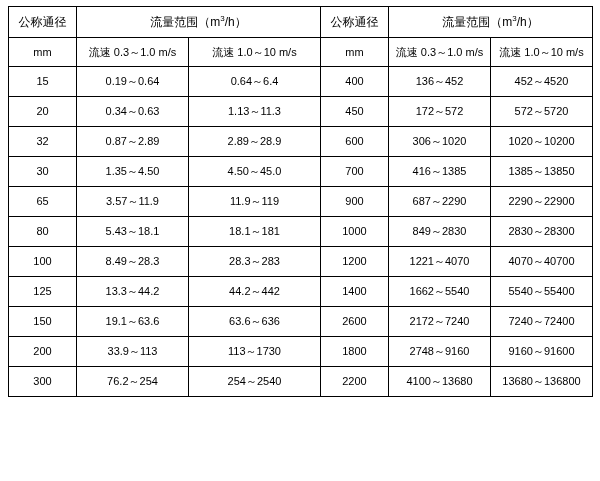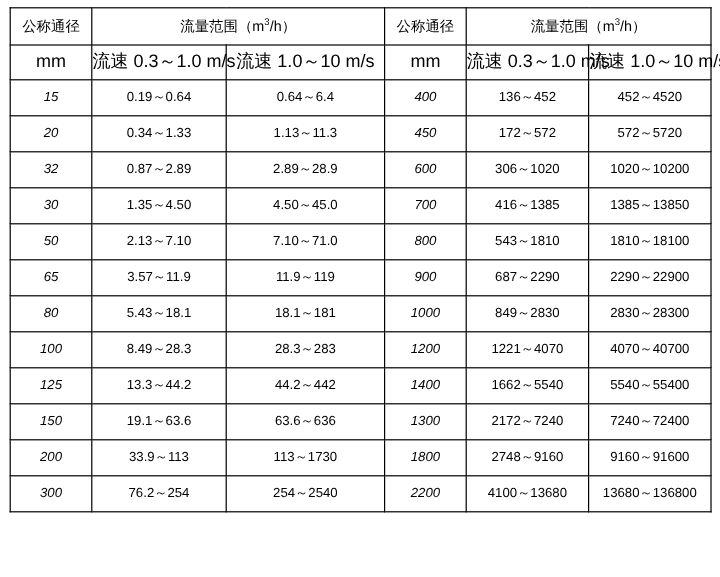--- a/index.html
+++ b/index.html
@@ -39,21 +39,21 @@
   }
   
   tr.head-row-1 td {
     height: 30px;
     line-height: 30px;
     font-size: 12px;
   }
   tr.head-row-2 td {
     height: 28px;
     line-height: 28px;
-    font-size: 15px;
+    font-size: 11px;
   }
   .col-dn { width: 68px; }
   .col-r1 { width: 112px; }
   .col-r2 { width: 132px; }
   .col-dn2 { width: 68px; }
   .col-r3 { width: 102px; }
   .col-r4 { width: 102px; }
 
   .sup {
     font-size: 8px;
@@ -61,21 +61,20 @@
     line-height: 0;
   }
   .unit-label {
     font-size: 11px;
   }
   .data-cell {
     font-size: 11.5px;
   }
   .dn-cell {
     font-size: 11.5px;
-    font-style: italic;
   }
 </style>
 </head>
 <body>
 
 <div id="flow-table-wrap">
   <table class="flow-table">
     <colgroup>
       <col class="col-dn">
       <col class="col-r1">
@@ -107,49 +106,41 @@
       <tr>
         <td class="dn-cell">15</td>
         <td class="data-cell">0.19～0.64</td>
         <td class="data-cell">0.64～6.4</td>
         <td class="dn-cell">400</td>
         <td class="data-cell">136～452</td>
         <td class="data-cell">452～4520</td>
       </tr>
       <tr>
         <td class="dn-cell">20</td>
-        <td class="data-cell">0.34～1.33</td>
+        <td class="data-cell">0.34～0.63</td>
         <td class="data-cell">1.13～11.3</td>
         <td class="dn-cell">450</td>
         <td class="data-cell">172～572</td>
         <td class="data-cell">572～5720</td>
       </tr>
       <tr>
         <td class="dn-cell">32</td>
         <td class="data-cell">0.87～2.89</td>
         <td class="data-cell">2.89～28.9</td>
         <td class="dn-cell">600</td>
         <td class="data-cell">306～1020</td>
         <td class="data-cell">1020～10200</td>
       </tr>
       <tr>
         <td class="dn-cell">30</td>
         <td class="data-cell">1.35～4.50</td>
         <td class="data-cell">4.50～45.0</td>
         <td class="dn-cell">700</td>
         <td class="data-cell">416～1385</td>
         <td class="data-cell">1385～13850</td>
-      </tr>
-      <tr>
-        <td class="dn-cell">50</td>
-        <td class="data-cell">2.13～7.10</td>
-        <td class="data-cell">7.10～71.0</td>
-        <td class="dn-cell">800</td>
-        <td class="data-cell">543～1810</td>
-        <td class="data-cell">1810～18100</td>
       </tr>
       <tr>
         <td class="dn-cell">65</td>
         <td class="data-cell">3.57～11.9</td>
         <td class="data-cell">11.9～119</td>
         <td class="dn-cell">900</td>
         <td class="data-cell">687～2290</td>
         <td class="data-cell">2290～22900</td>
       </tr>
       <tr>
@@ -173,21 +164,21 @@
         <td class="data-cell">13.3～44.2</td>
         <td class="data-cell">44.2～442</td>
         <td class="dn-cell">1400</td>
         <td class="data-cell">1662～5540</td>
         <td class="data-cell">5540～55400</td>
       </tr>
       <tr>
         <td class="dn-cell">150</td>
         <td class="data-cell">19.1～63.6</td>
         <td class="data-cell">63.6～636</td>
-        <td class="dn-cell">1300</td>
+        <td class="dn-cell">2600</td>
         <td class="data-cell">2172～7240</td>
         <td class="data-cell">7240～72400</td>
       </tr>
       <tr>
         <td class="dn-cell">200</td>
         <td class="data-cell">33.9～113</td>
         <td class="data-cell">113～1730</td>
         <td class="dn-cell">1800</td>
         <td class="data-cell">2748～9160</td>
         <td class="data-cell">9160～91600</td>

